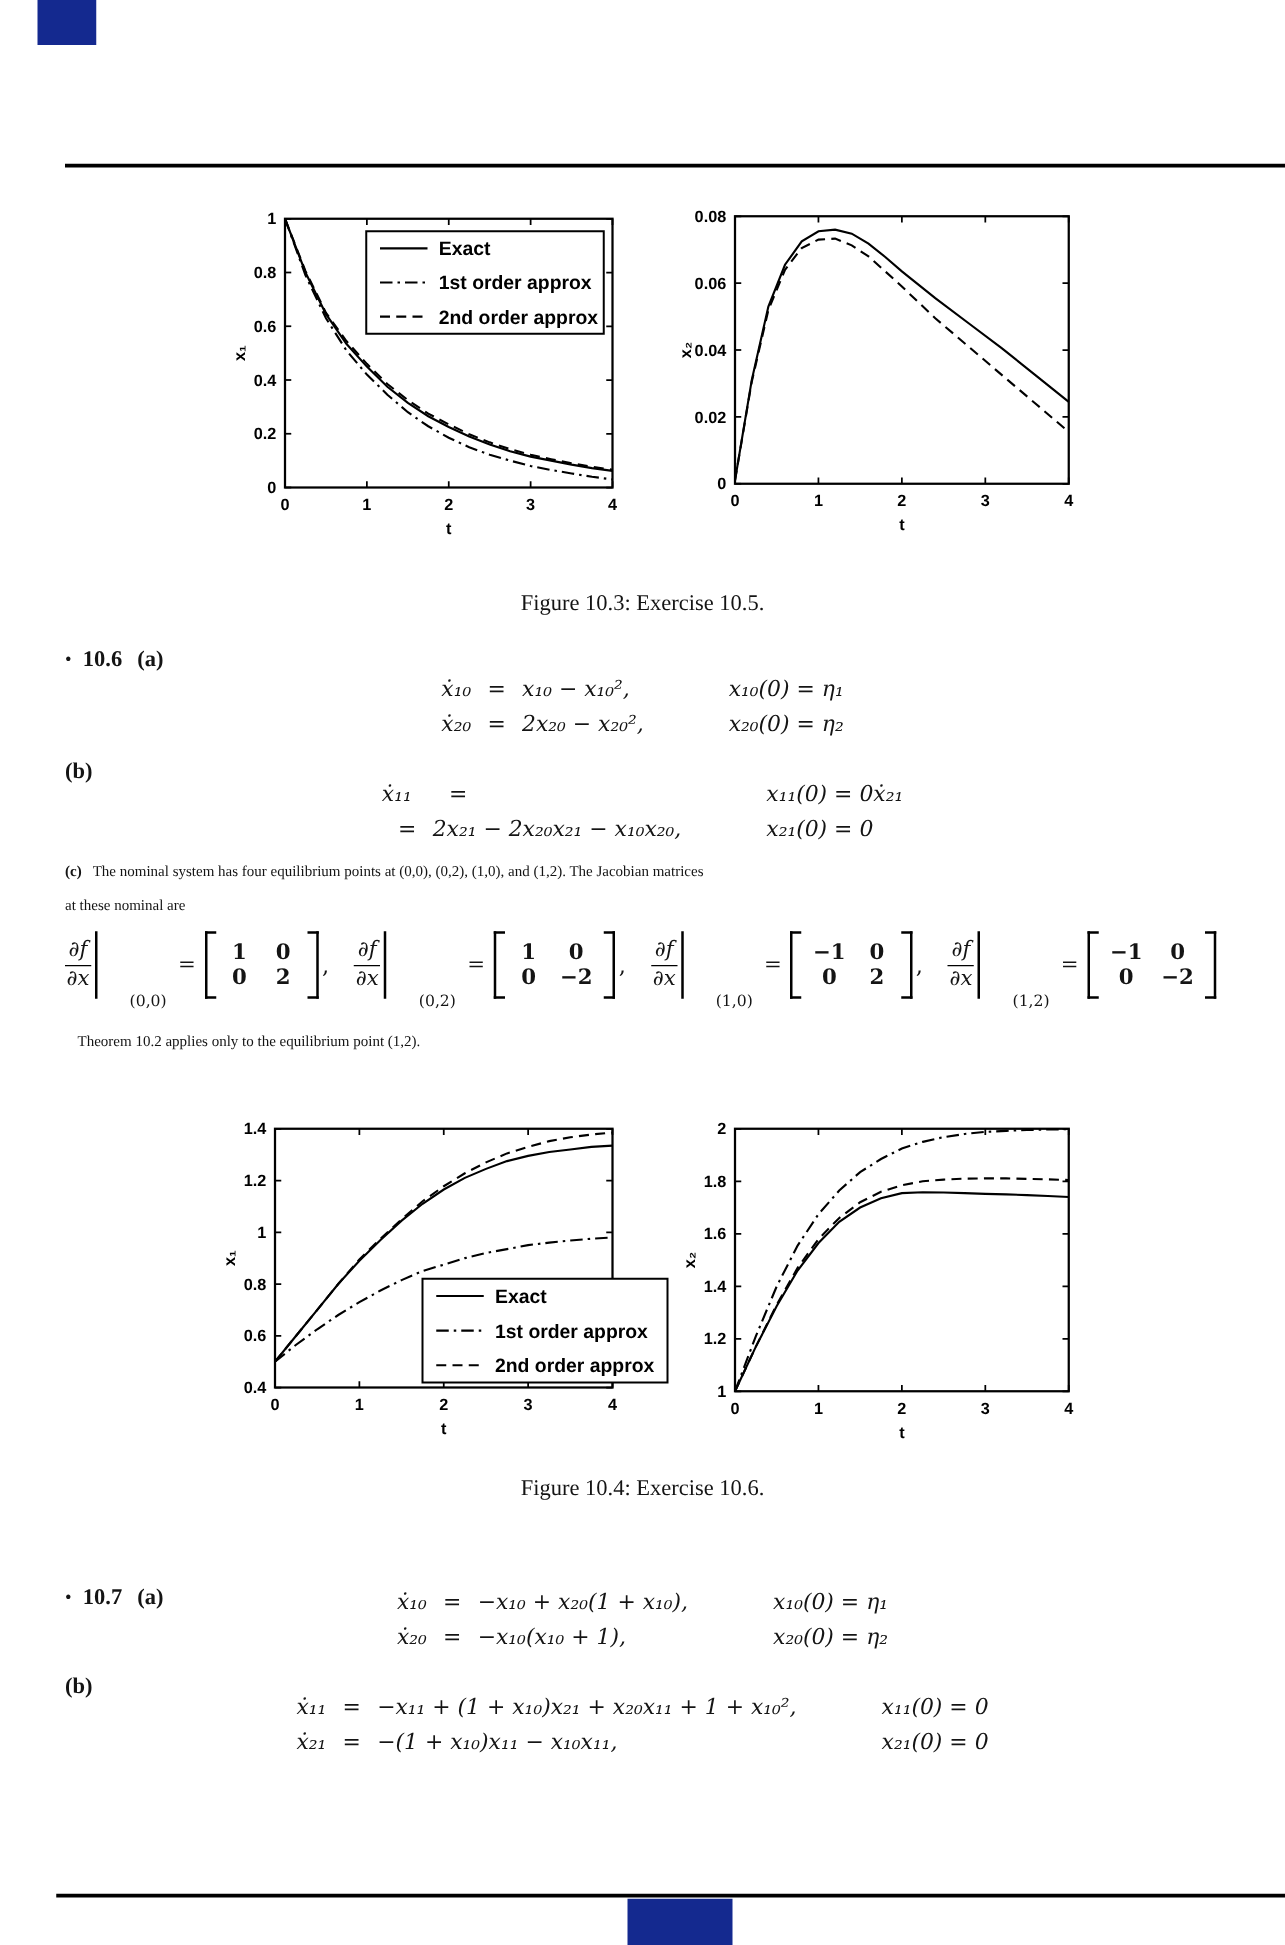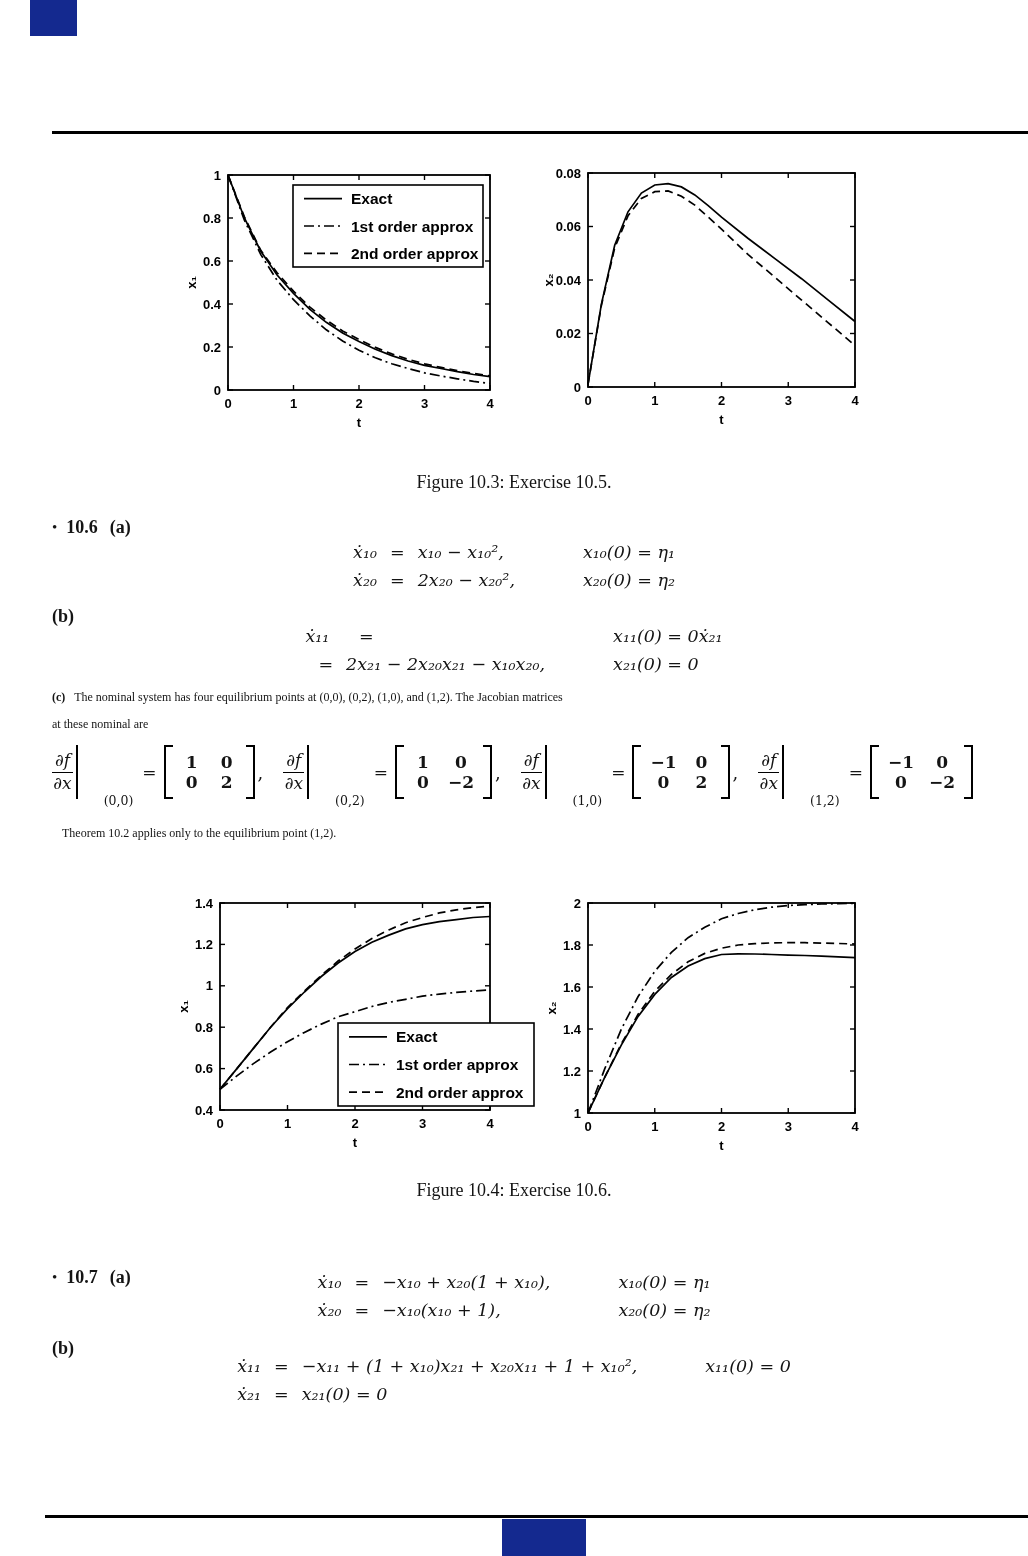--- a/index.html
+++ b/index.html
@@ -376,19 +376,20 @@
     <span class="bold">(b)</span>
   </div>
 
   <div class="eqblock" style="top:1352px;">
     <span class="el">ẋ₁₁</span>
       <span class="es">=</span>
       <span class="er">−x₁₁ + (1 + x₁₀)x₂₁ + x₂₀x₁₁ + 1 + x₁₀²,</span>
       <span class="ei">x₁₁(0) = 0</span>
     <span class="el">ẋ₂₁</span>
       <span class="es">=</span>
+      <span class="er">−(1 + x₁₀)x₁₁ − x₁₀x₁₁,</span>
       <span class="ei">x₂₁(0) = 0</span>
   </div>
 
   <div class="rule" style="left:45px;top:1515px;width:983px;height:3px;"></div>
   <div class="blue-box" style="left: 502px; top: 1519px; width: 84px; height: 37px; background: rgb(20, 41, 143);"></div>
 
 </div>
 
 </body></html>

